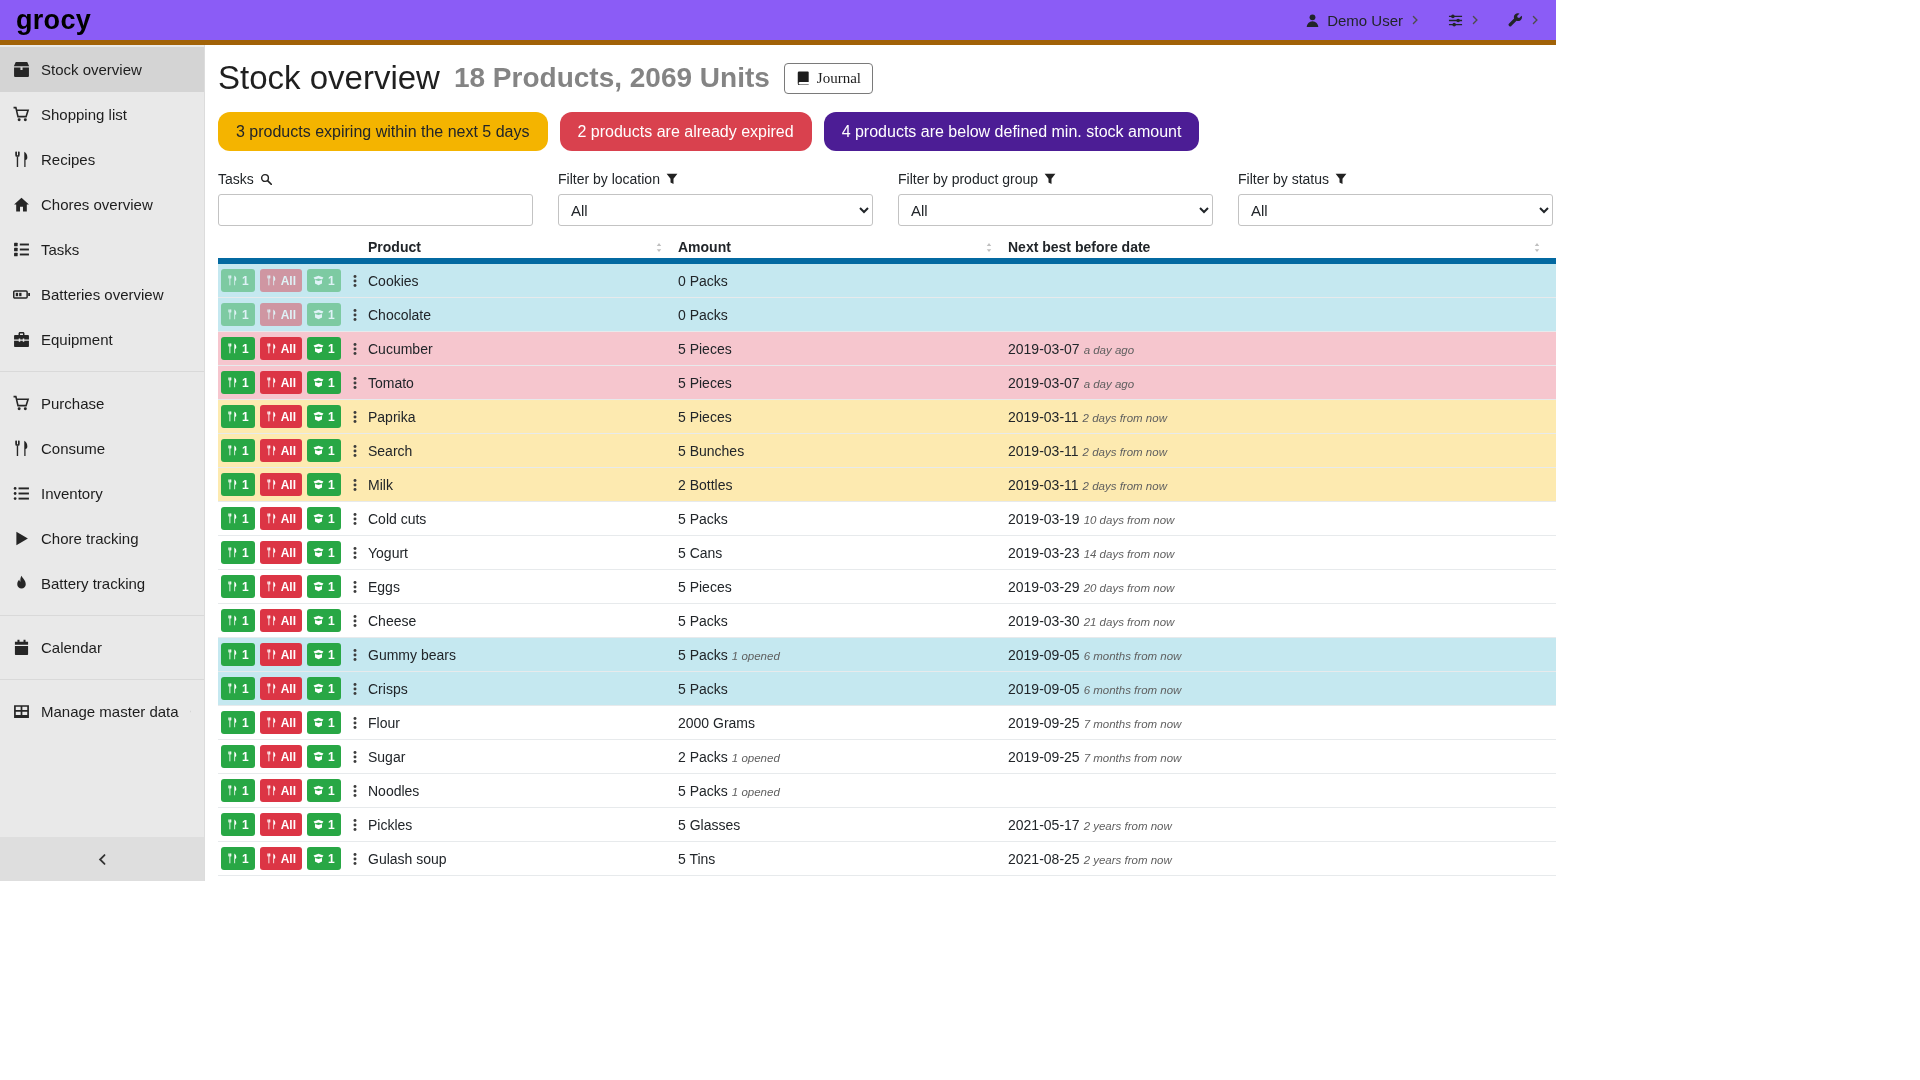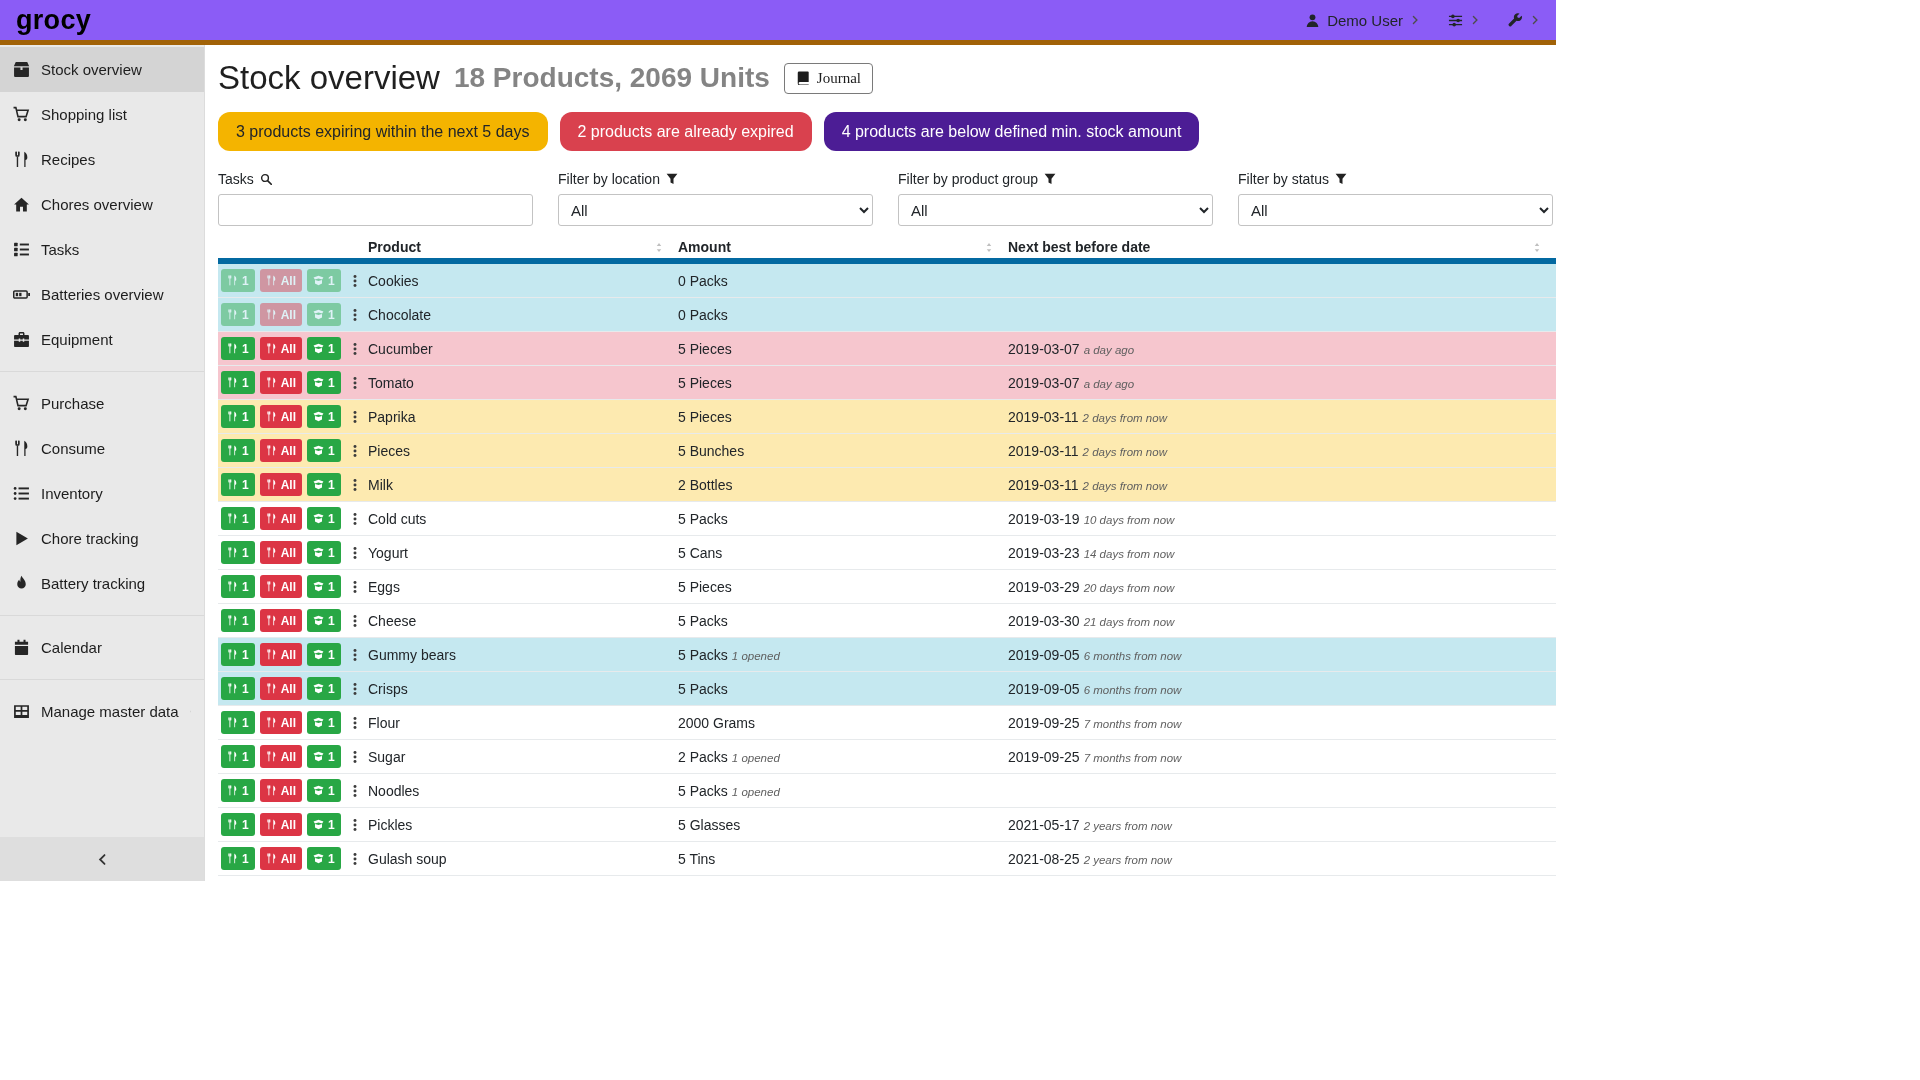--- a/index.html
+++ b/index.html
@@ -718,21 +718,21 @@
                   <svg viewBox="0 0 16 16">
                     <g fill="currentColor">
                       <circle cx="8" cy="2.8" r="1.7"></circle>
                       <circle cx="8" cy="8" r="1.7"></circle>
                       <circle cx="8" cy="13.2" r="1.7"></circle>
                     </g>
                   </svg>
                 </span>
               </button>
             </div>
-            <div class="cell product">Pieces</div>
+            <div class="cell product">Search</div>
             <div class="cell amount">
               <span>5 Bunches</span><span class="note"></span>
             </div>
             <div class="cell date">
               <span>2019-03-11</span><span class="note">2 days from now</span>
             </div>
           </div>
           <div class="trow hl-warning">
             <div class="cell actions">
               <button class="abtn green">

